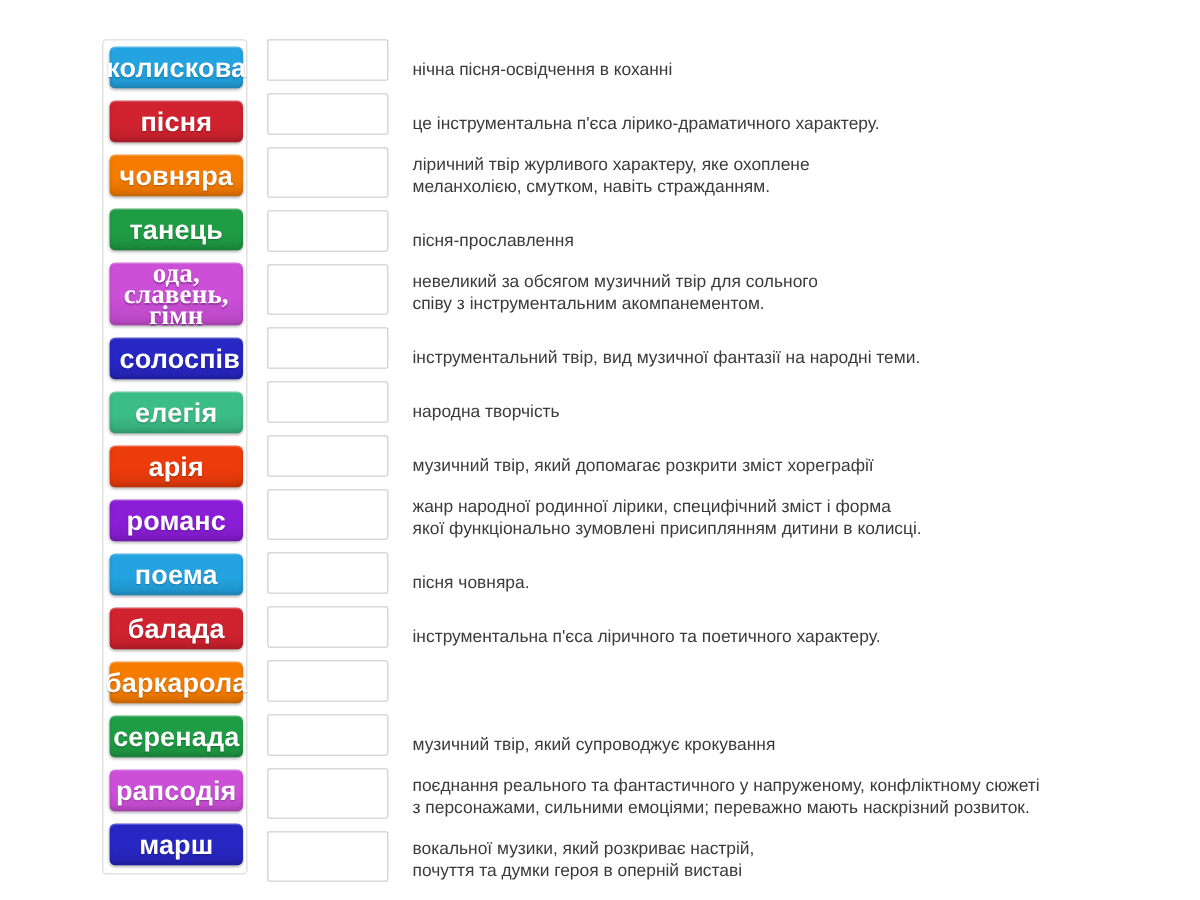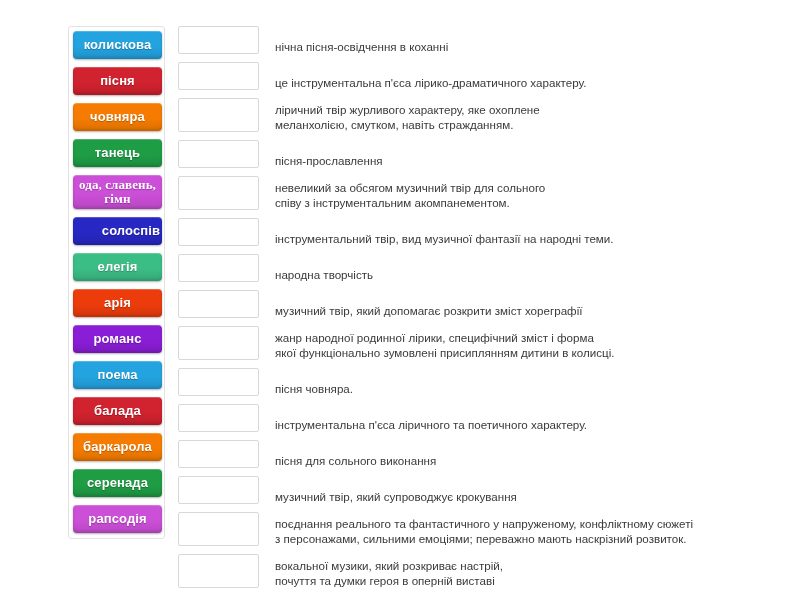--- a/index.html
+++ b/index.html
@@ -35,21 +35,21 @@
     position: relative;
     width: 89px;
     min-height: 28px;
     margin-bottom: 8px;
     border-radius: 4px;
     display: flex;
     align-items: center;
     justify-content: center;
     text-align: center;
     color: #ffffff;
-    font-size: 13px;
+    font-size: 18px;
     font-weight: bold;
     line-height: 14px;
     padding: 0 2px;
     letter-spacing: 0.1px;
     text-shadow: 0 1px 1px rgba(0,0,0,0.28);
     box-shadow: 0 1px 2px rgba(0,0,0,0.30),
                 inset 0 1px 0 rgba(255,255,255,0.22),
                 inset 0 -2px 3px rgba(0,0,0,0.13);
     cursor: move;
     user-select: none;
@@ -138,20 +138,23 @@
       </div>
       <div class="tile" style="background: linear-gradient(rgb(245, 124, 0) 0%, rgb(245, 124, 0) 55%, rgba(0, 0, 0, 0.1) 100%), rgb(245, 124, 0);">
         <span>баркарола</span>
       </div>
       <div class="tile" style="background: linear-gradient(rgb(31, 157, 69) 0%, rgb(31, 157, 69) 55%, rgba(0, 0, 0, 0.1) 100%), rgb(31, 157, 69);">
         <span>серенада</span>
       </div>
       <div class="tile" style="background: linear-gradient(rgb(204, 79, 216) 0%, rgb(204, 79, 216) 55%, rgba(0, 0, 0, 0.1) 100%), rgb(204, 79, 216); align-items: center;">
         <span>рапсодія</span>
       </div>
+      <div class="tile" style="background: linear-gradient(rgb(39, 39, 196) 0%, rgb(39, 39, 196) 55%, rgba(0, 0, 0, 0.1) 100%), rgb(39, 39, 196);">
+        <span>марш</span>
+      </div>
     </div>
 
   <div id="rows">
       <div class="row">
         <div class="dropzone"></div>
         <div class="desc">нічна пісня-освідчення в коханні</div>
       </div>
       <div class="row">
         <div class="dropzone"></div>
         <div class="desc">це інструментальна п'єса лірико-драматичного характеру.</div>
@@ -190,21 +193,20 @@
       <div class="row">
         <div class="dropzone"></div>
         <div class="desc">пісня човняра.</div>
       </div>
       <div class="row">
         <div class="dropzone"></div>
         <div class="desc">інструментальна п'єса ліричного та поетичного характеру.</div>
       </div>
       <div class="row">
         <div class="dropzone"></div>
-        <div class="desc">пісня для сольного виконання</div>
       </div>
       <div class="row">
         <div class="dropzone"></div>
         <div class="desc">музичний твір, який супроводжує крокування</div>
       </div>
       <div class="row tall">
         <div class="dropzone"></div>
         <div class="desc">поєднання реального та фантастичного у напруженому, конфліктному сюжеті
 з персонажами, сильними емоціями; переважно мають наскрізний розвиток.</div>
       </div>

